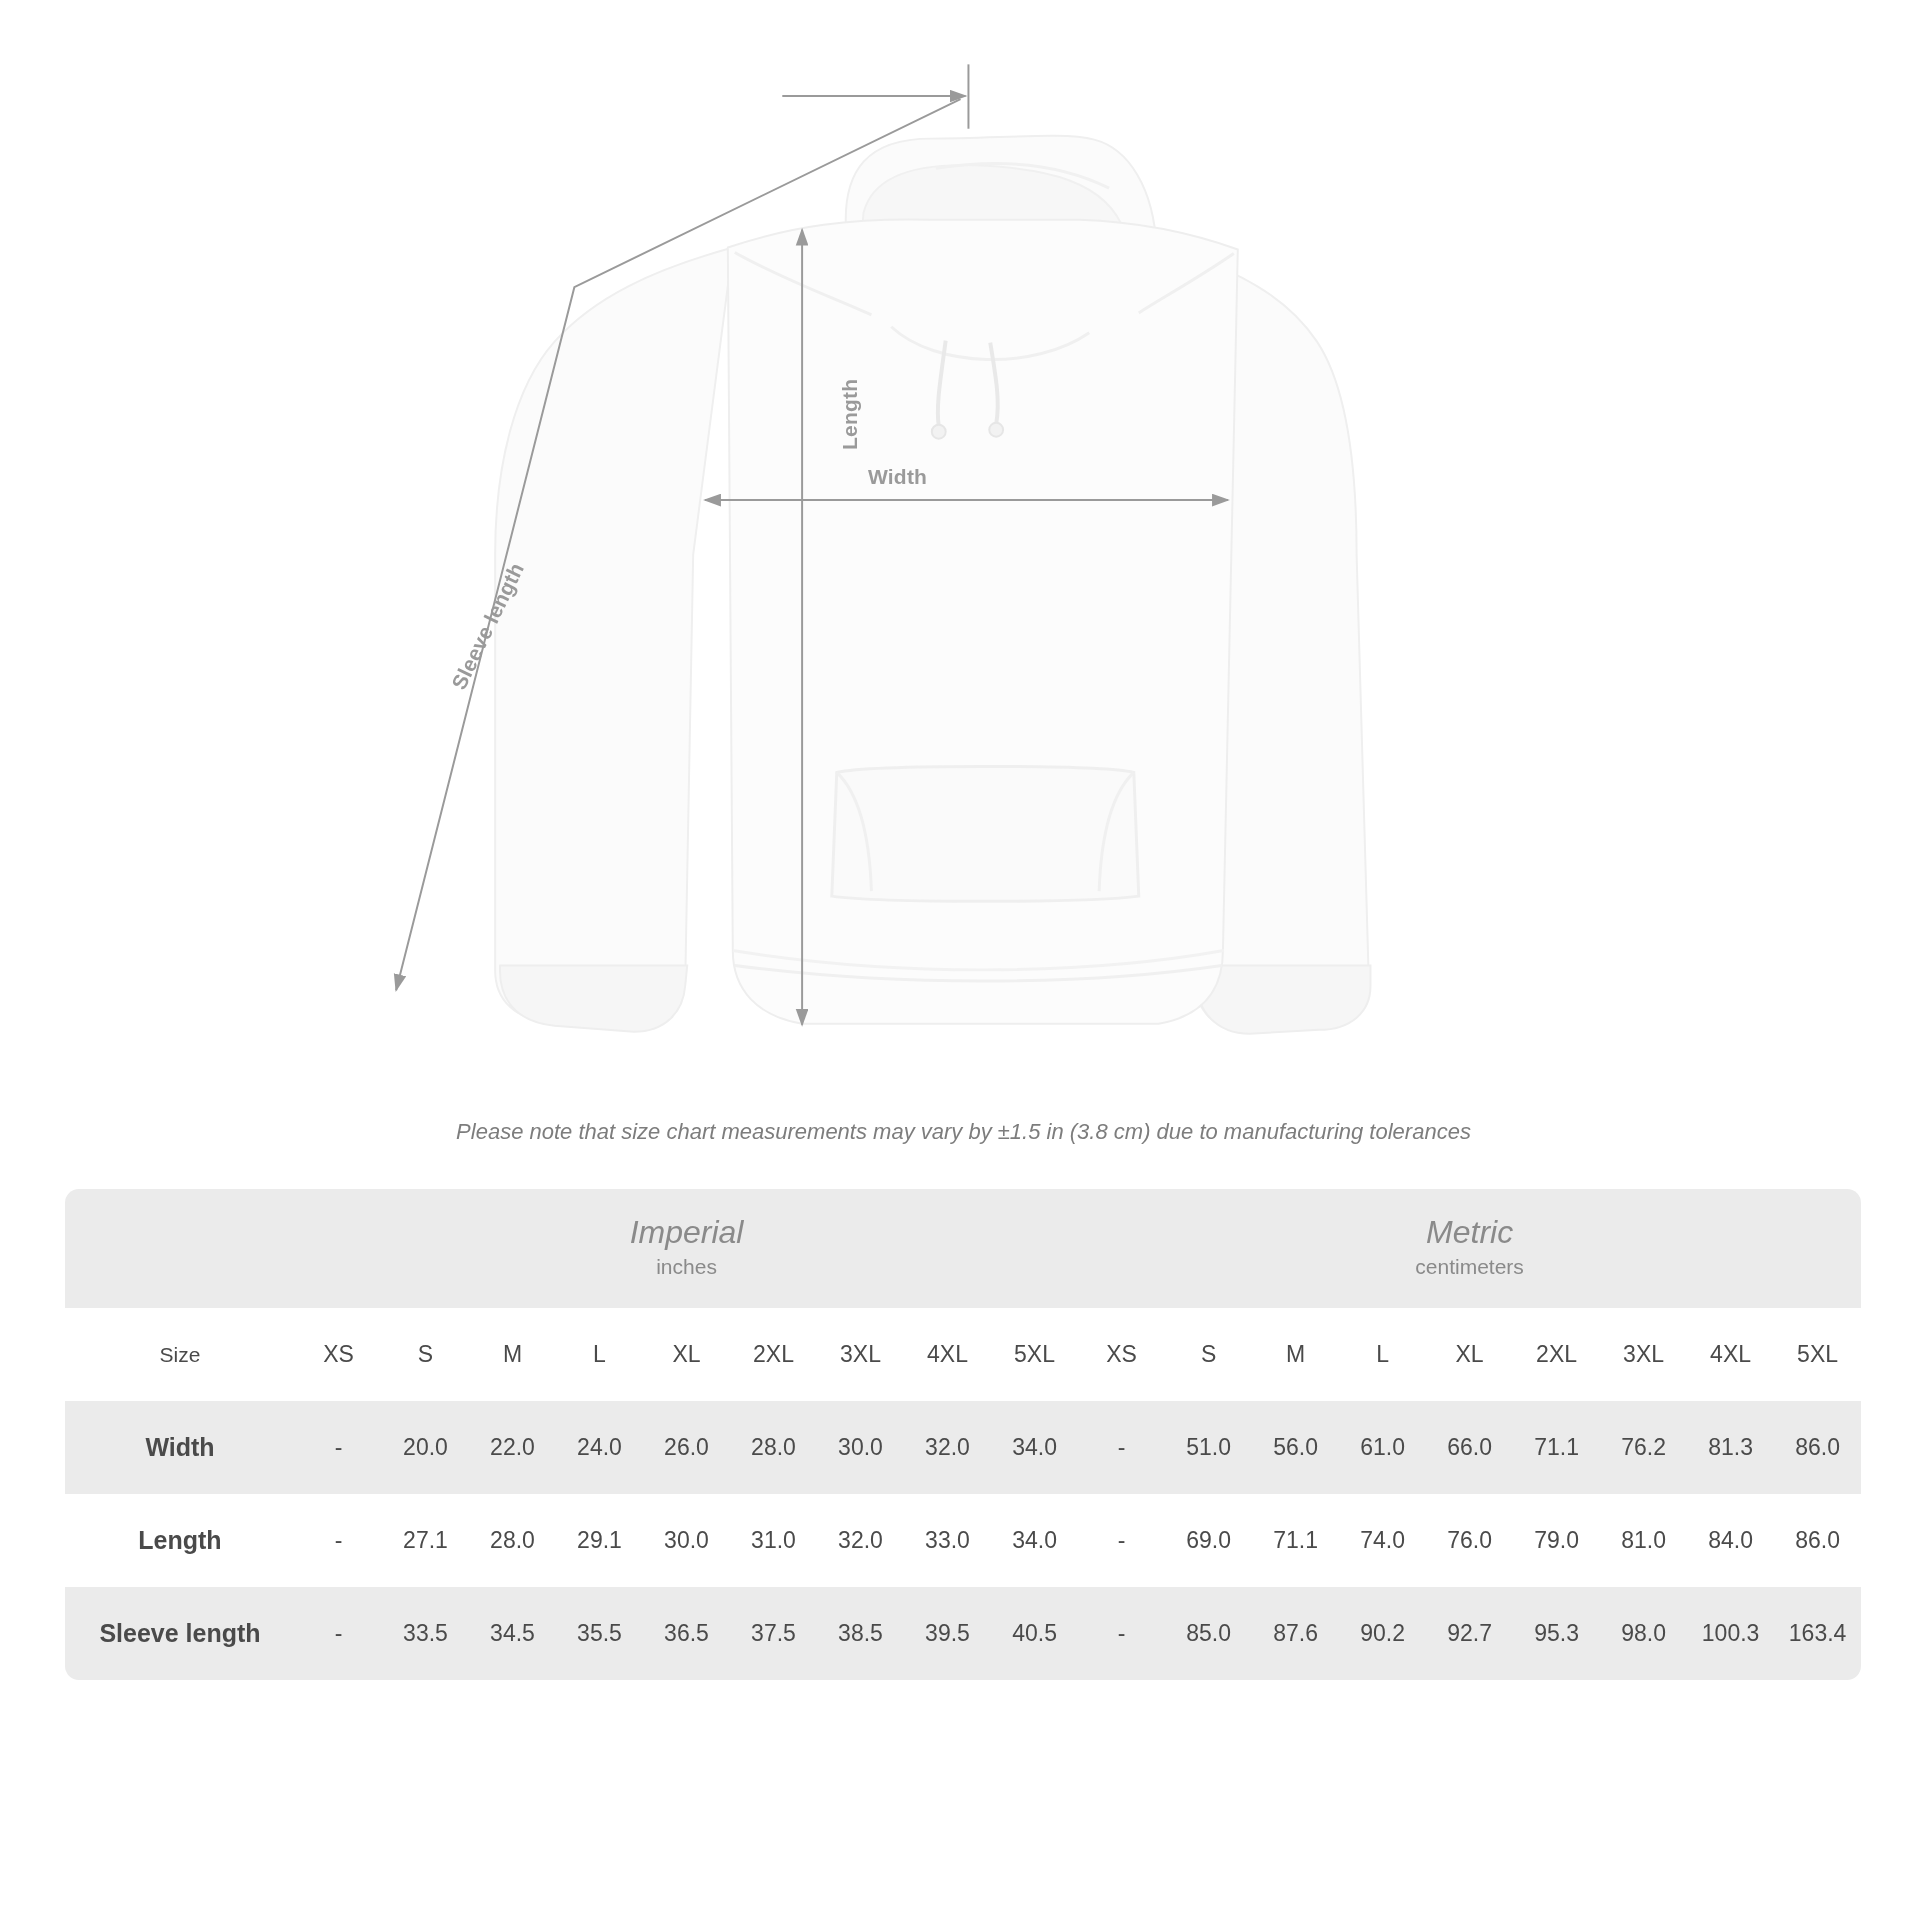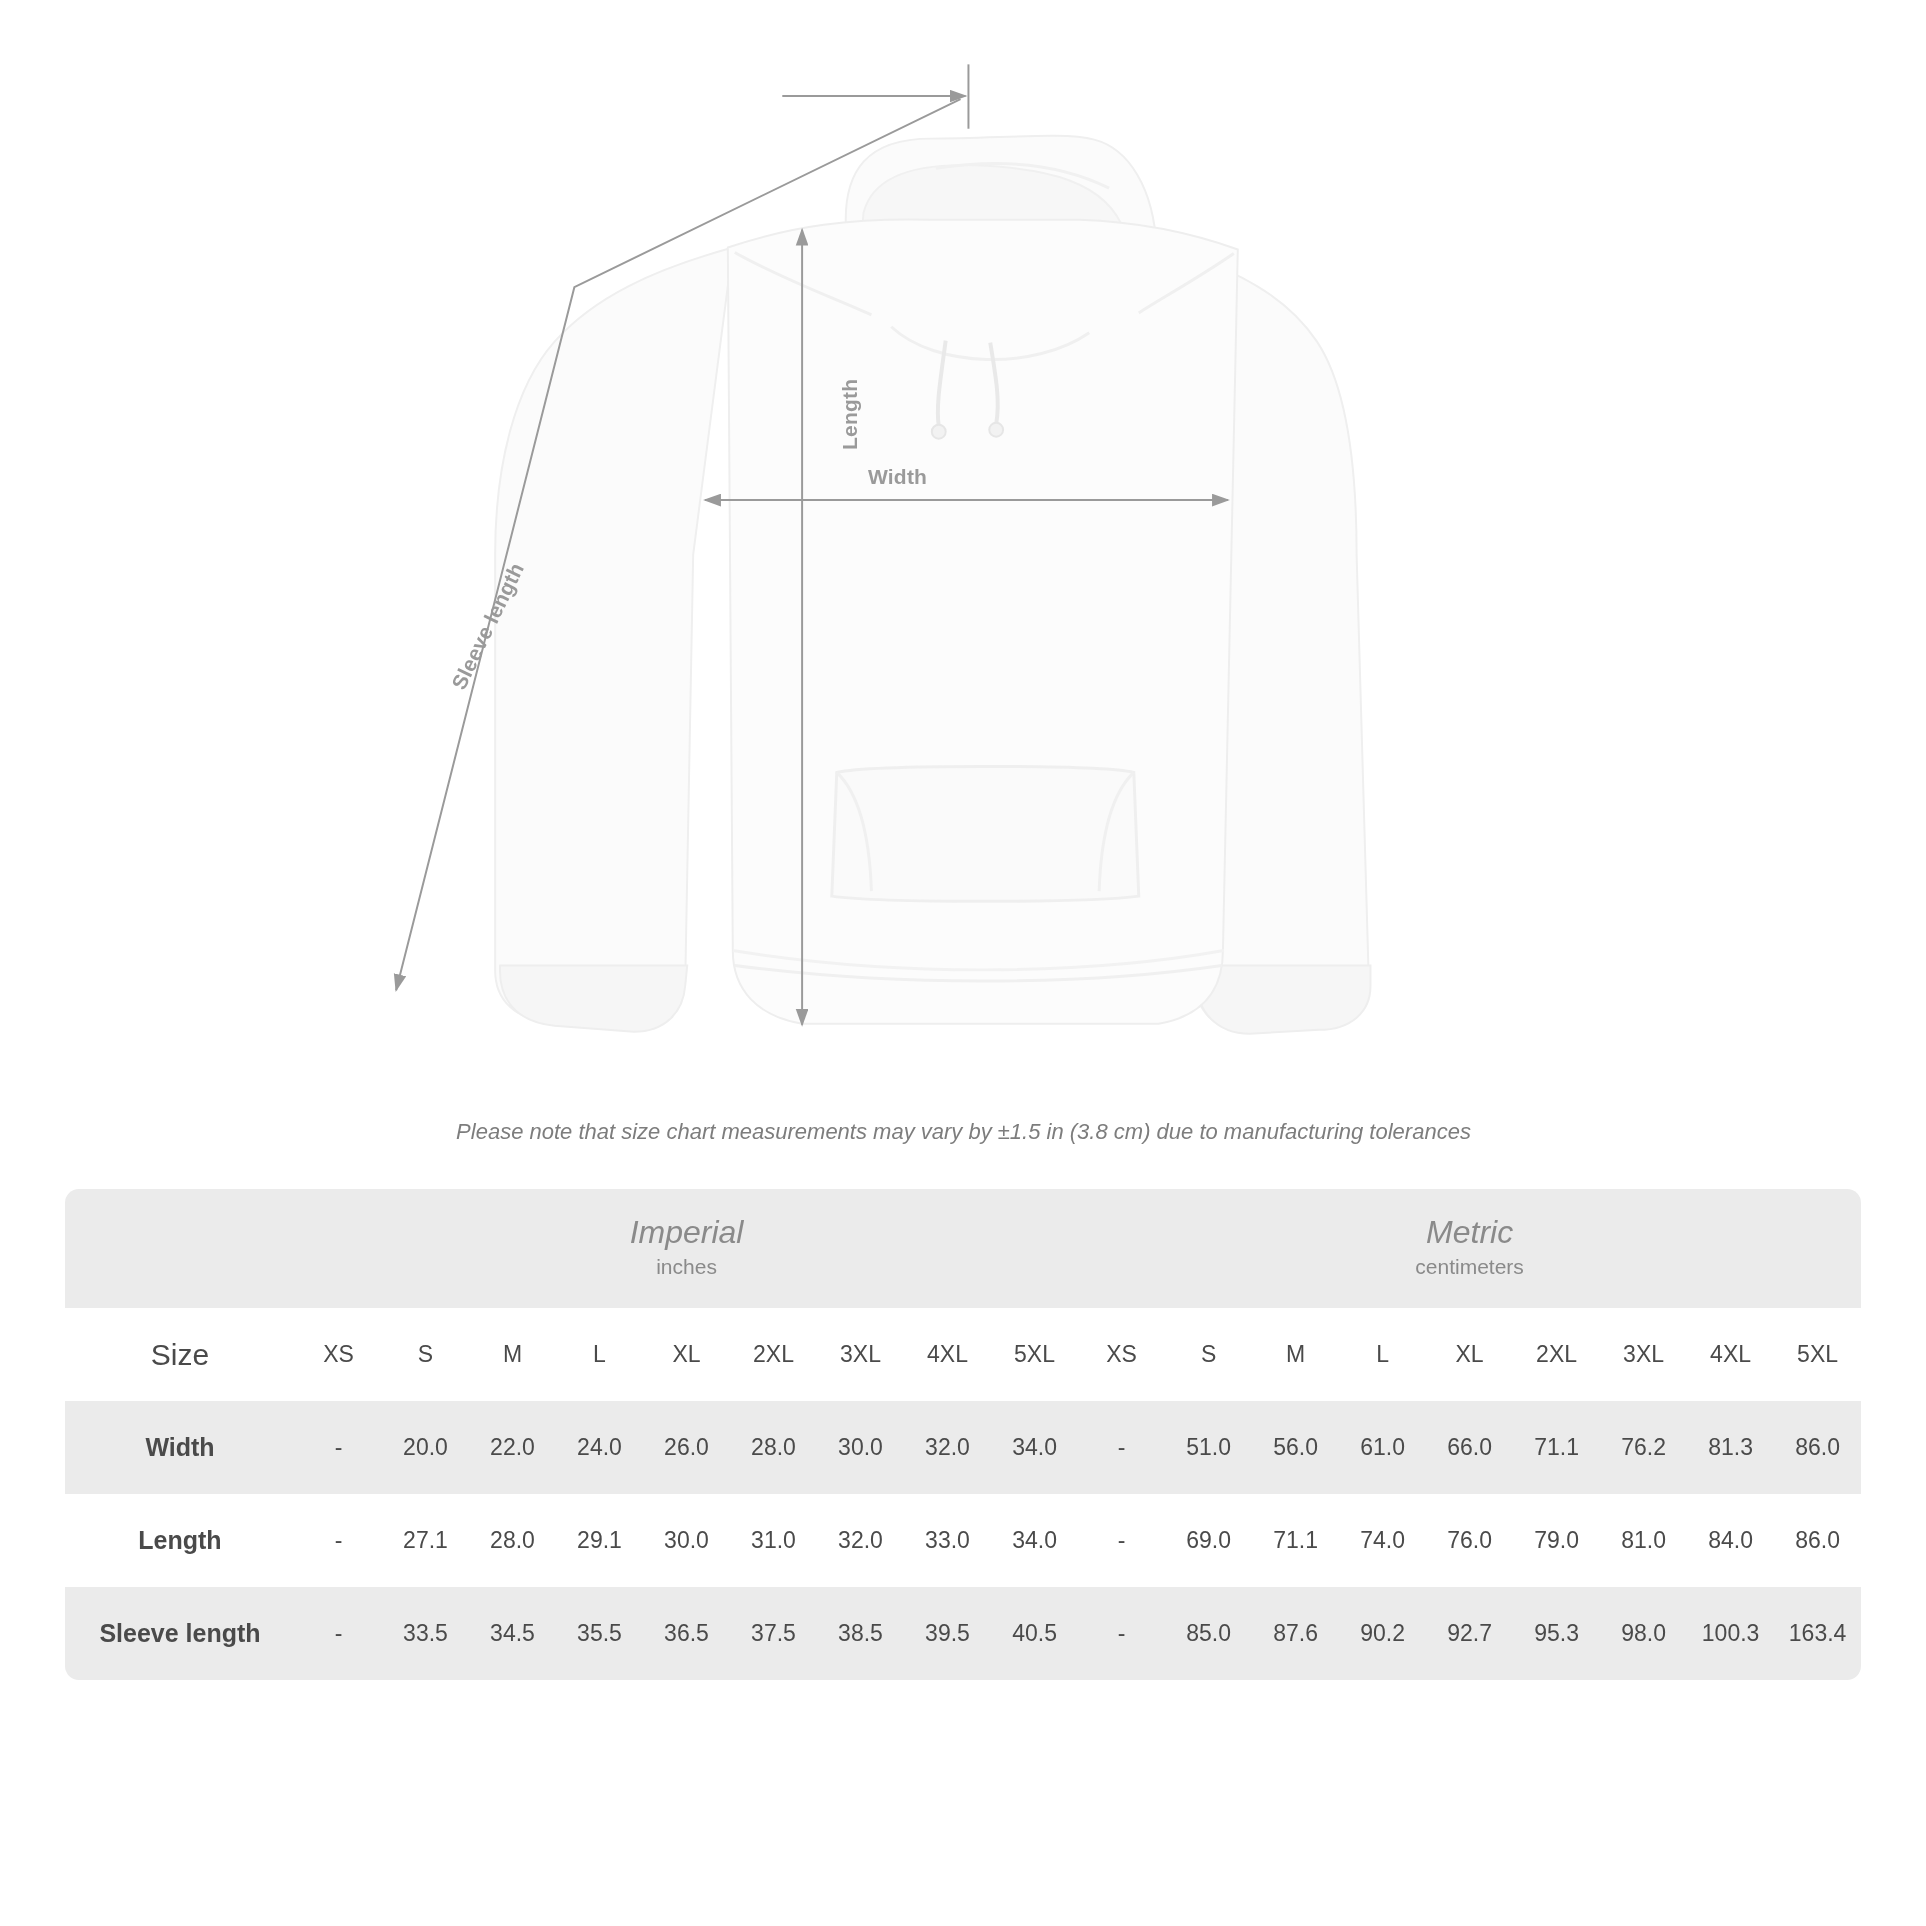--- a/index.html
+++ b/index.html
@@ -110,21 +110,21 @@
 
   
   .hdr-row td {
     background: #ffffff;
     height: 91px;
     font-weight: bold;
     font-size: 25px;
     color: #565656;
   }
   .hdr-row td.label-col {
-    font-size: 30px;
+    font-size: 21px;
   }
 
   
   .data-row td {
     height: 91px;
     font-size: 25px;
   }
   .data-row.shaded td { background: #ebebeb; }
   .data-row.plain td  { background: #ffffff; }
   .data-row td.label-col {

